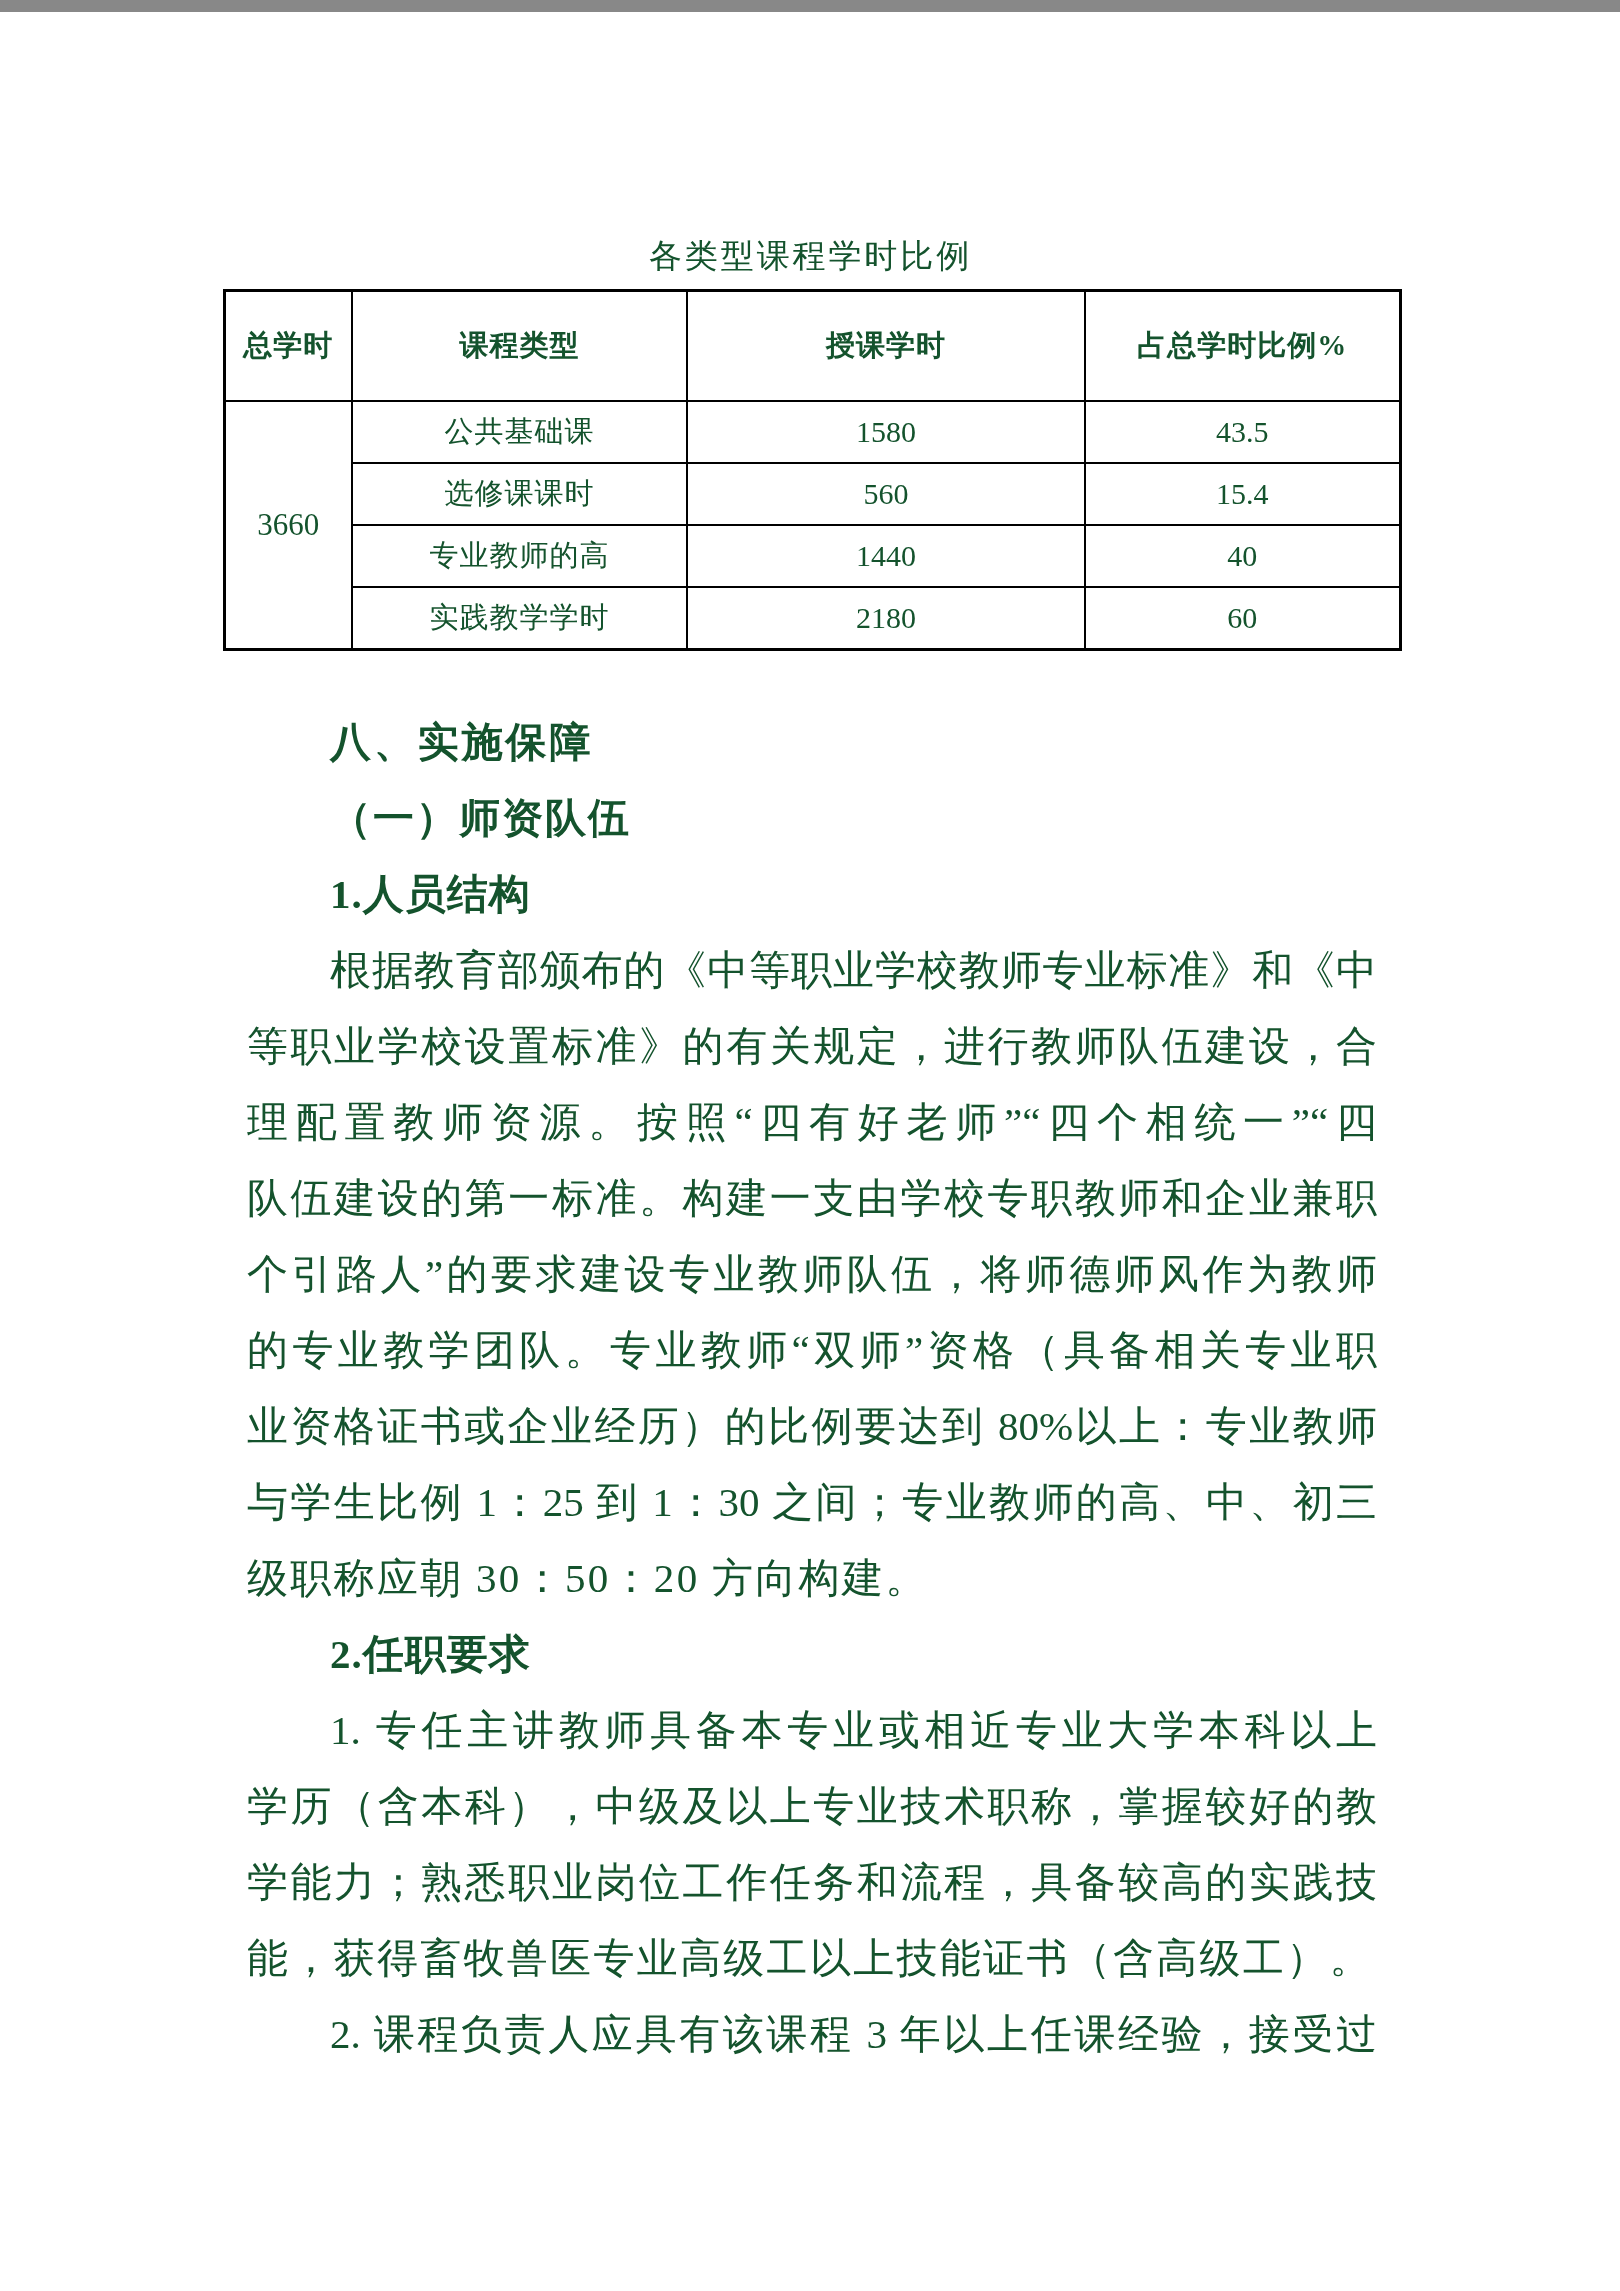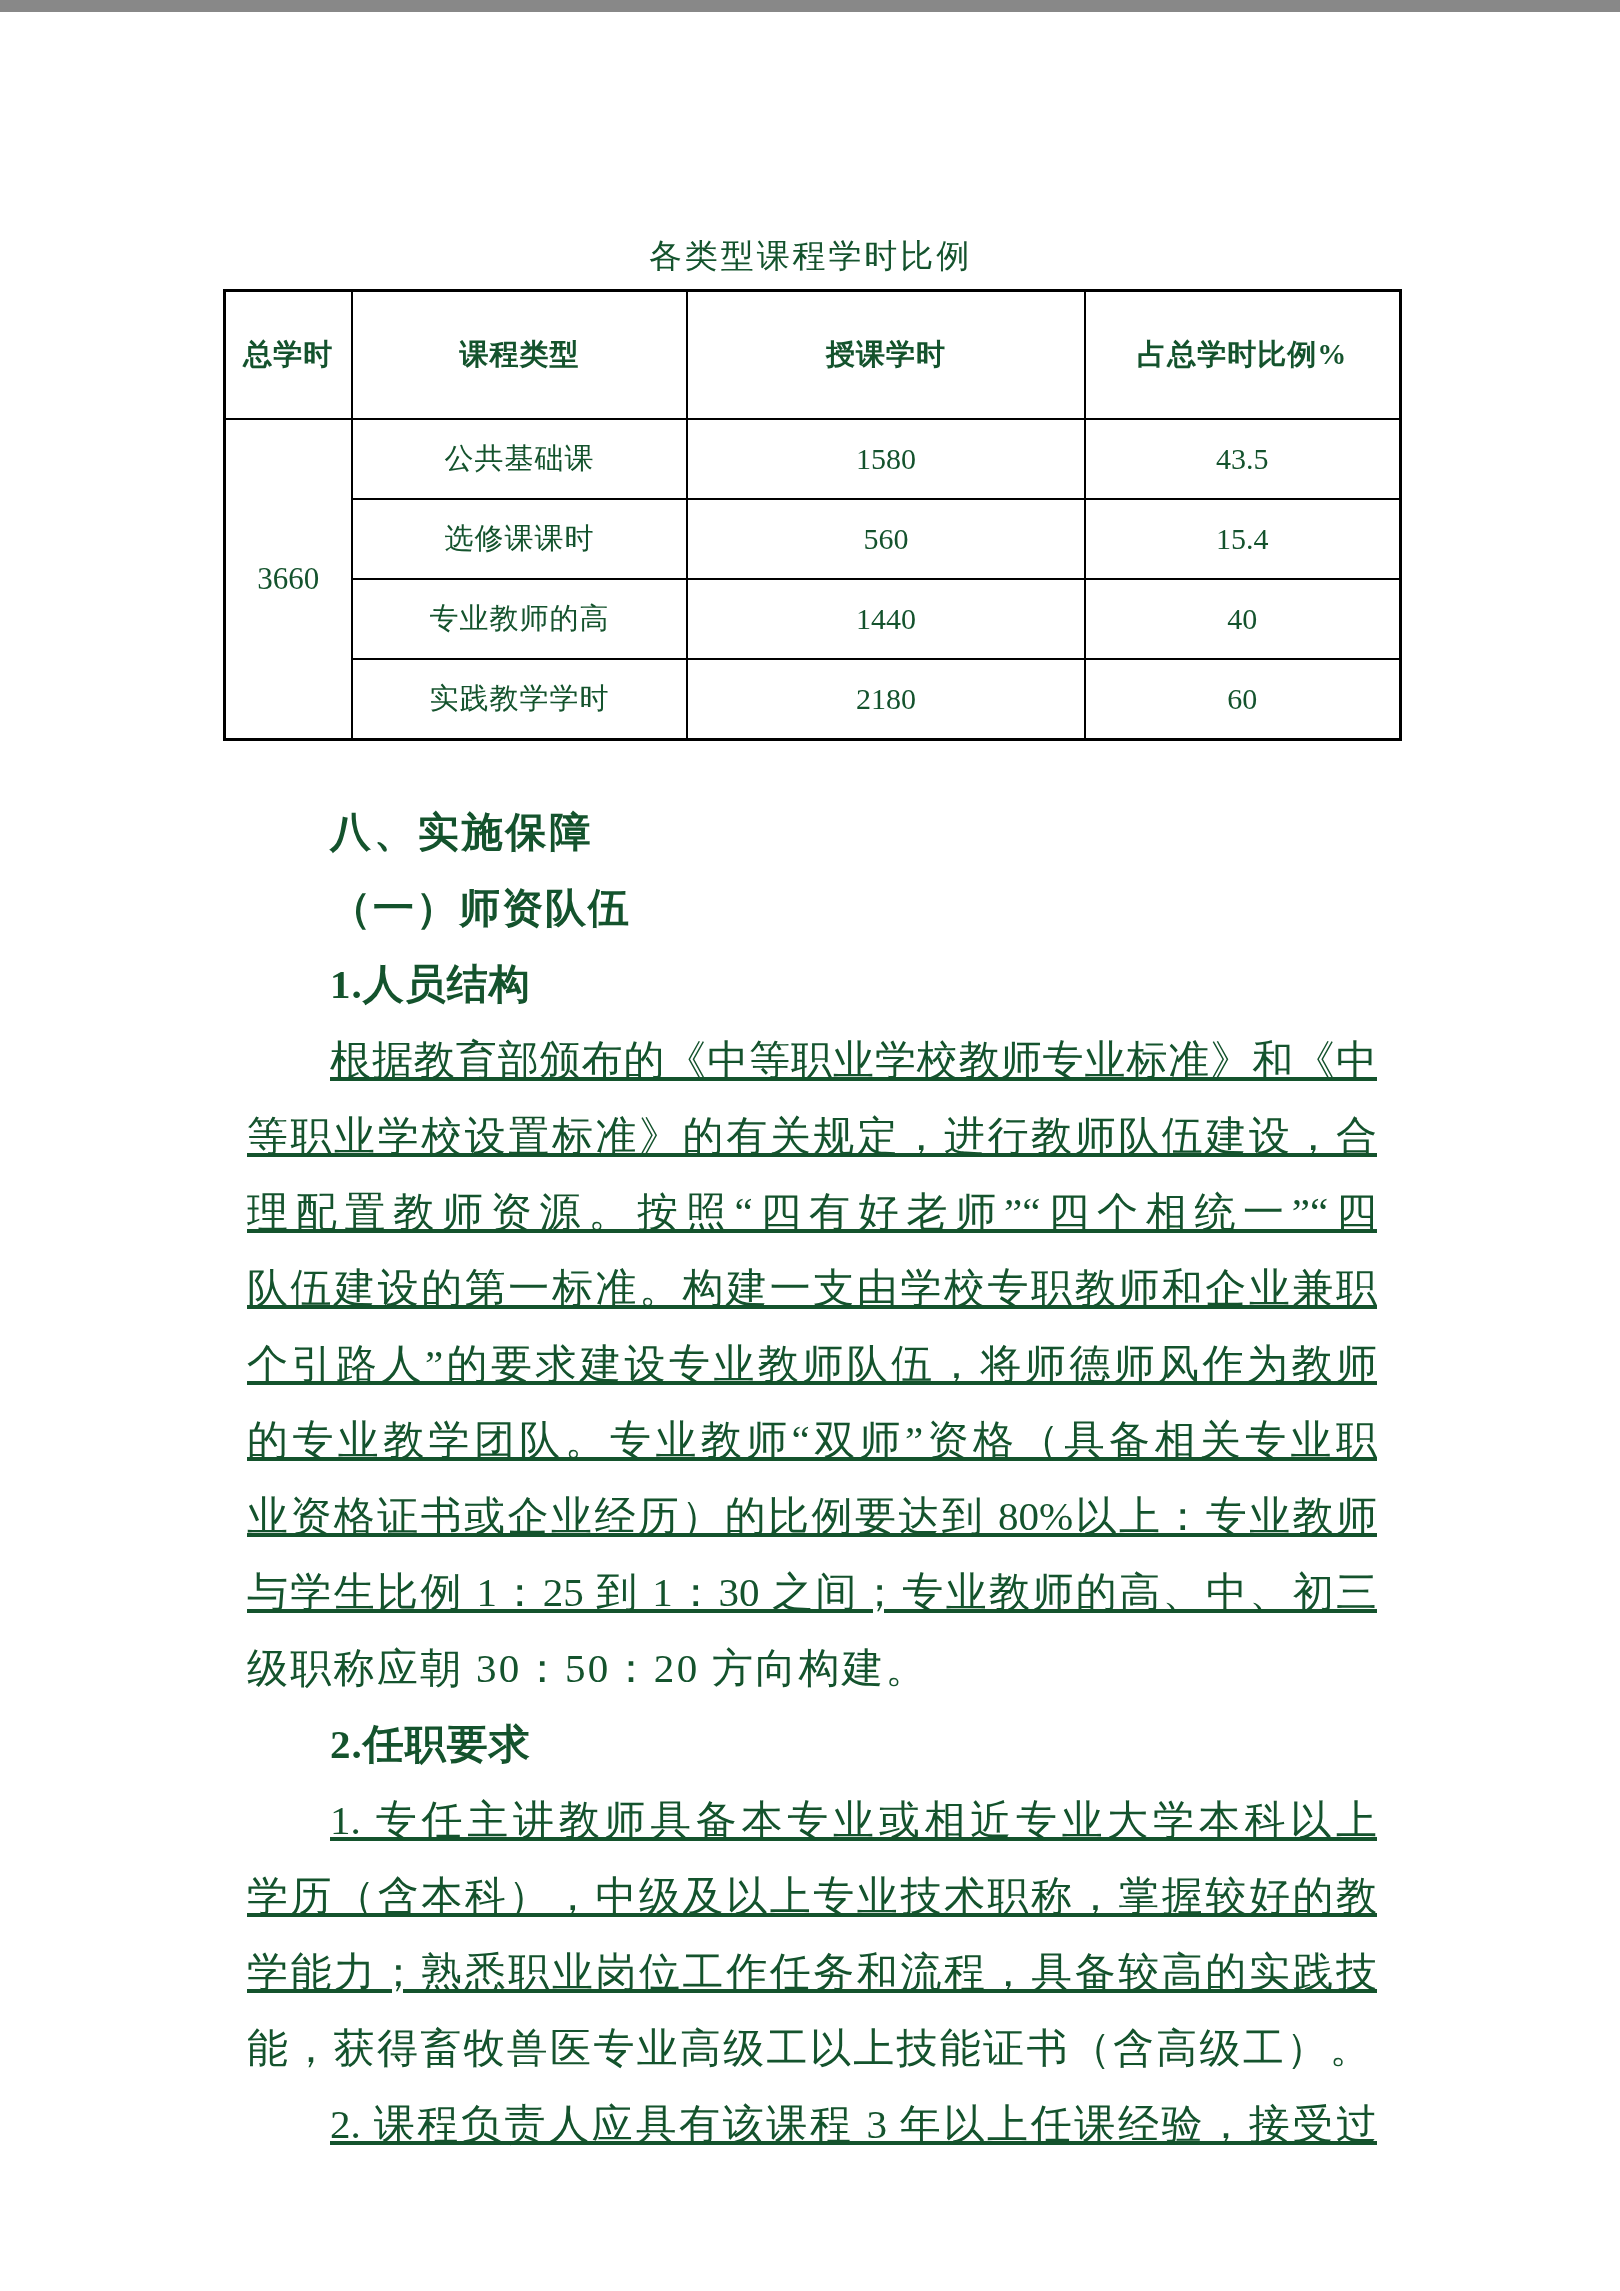--- a/index.html
+++ b/index.html
@@ -40,21 +40,21 @@
   table.htable col.c1 { width: 128px; }
   table.htable col.c2 { width: 335px; }
   table.htable col.c3 { width: 398px; }
   table.htable col.c4 { width: 315px; }
   table.htable th, table.htable td {
     border: 2px solid #000;
     border-top-width: 2.9px;
     border-bottom-width: 2.9px;
     text-align: center;
     vertical-align: middle;
-    padding: 17px;
+    padding: 8px;
     font-weight: normal;
   }
   table.htable tr.hdr th {
     height: 92px;
     font-size: 29px;
     font-weight: 700;
     letter-spacing: 1px;
   }
   table.htable tr.body-row td { height: 44px; }
   td.cn  { font-size: 29px; letter-spacing: 1px; }
@@ -64,21 +64,20 @@
   .line {
     height: 76px;
     line-height: 76px;
     font-size: 41px;
     white-space: nowrap;
   }
   .stretch {
     white-space: normal;
     text-align: justify;
     text-align-last: justify;
-    text-decoration: underline;
   }
   .plain { letter-spacing: 2.3px; }
   .indent { padding-left: 83px; }
   .first-after-table { margin-top: 53px; }
   .h-section { letter-spacing: 2.9px; font-weight: 600; }
   .h-subsection { letter-spacing: 2px; font-weight: 700; }
   .h-bold { font-weight: 700; letter-spacing: 1px; }
 </style>
 </head>
 <body>

